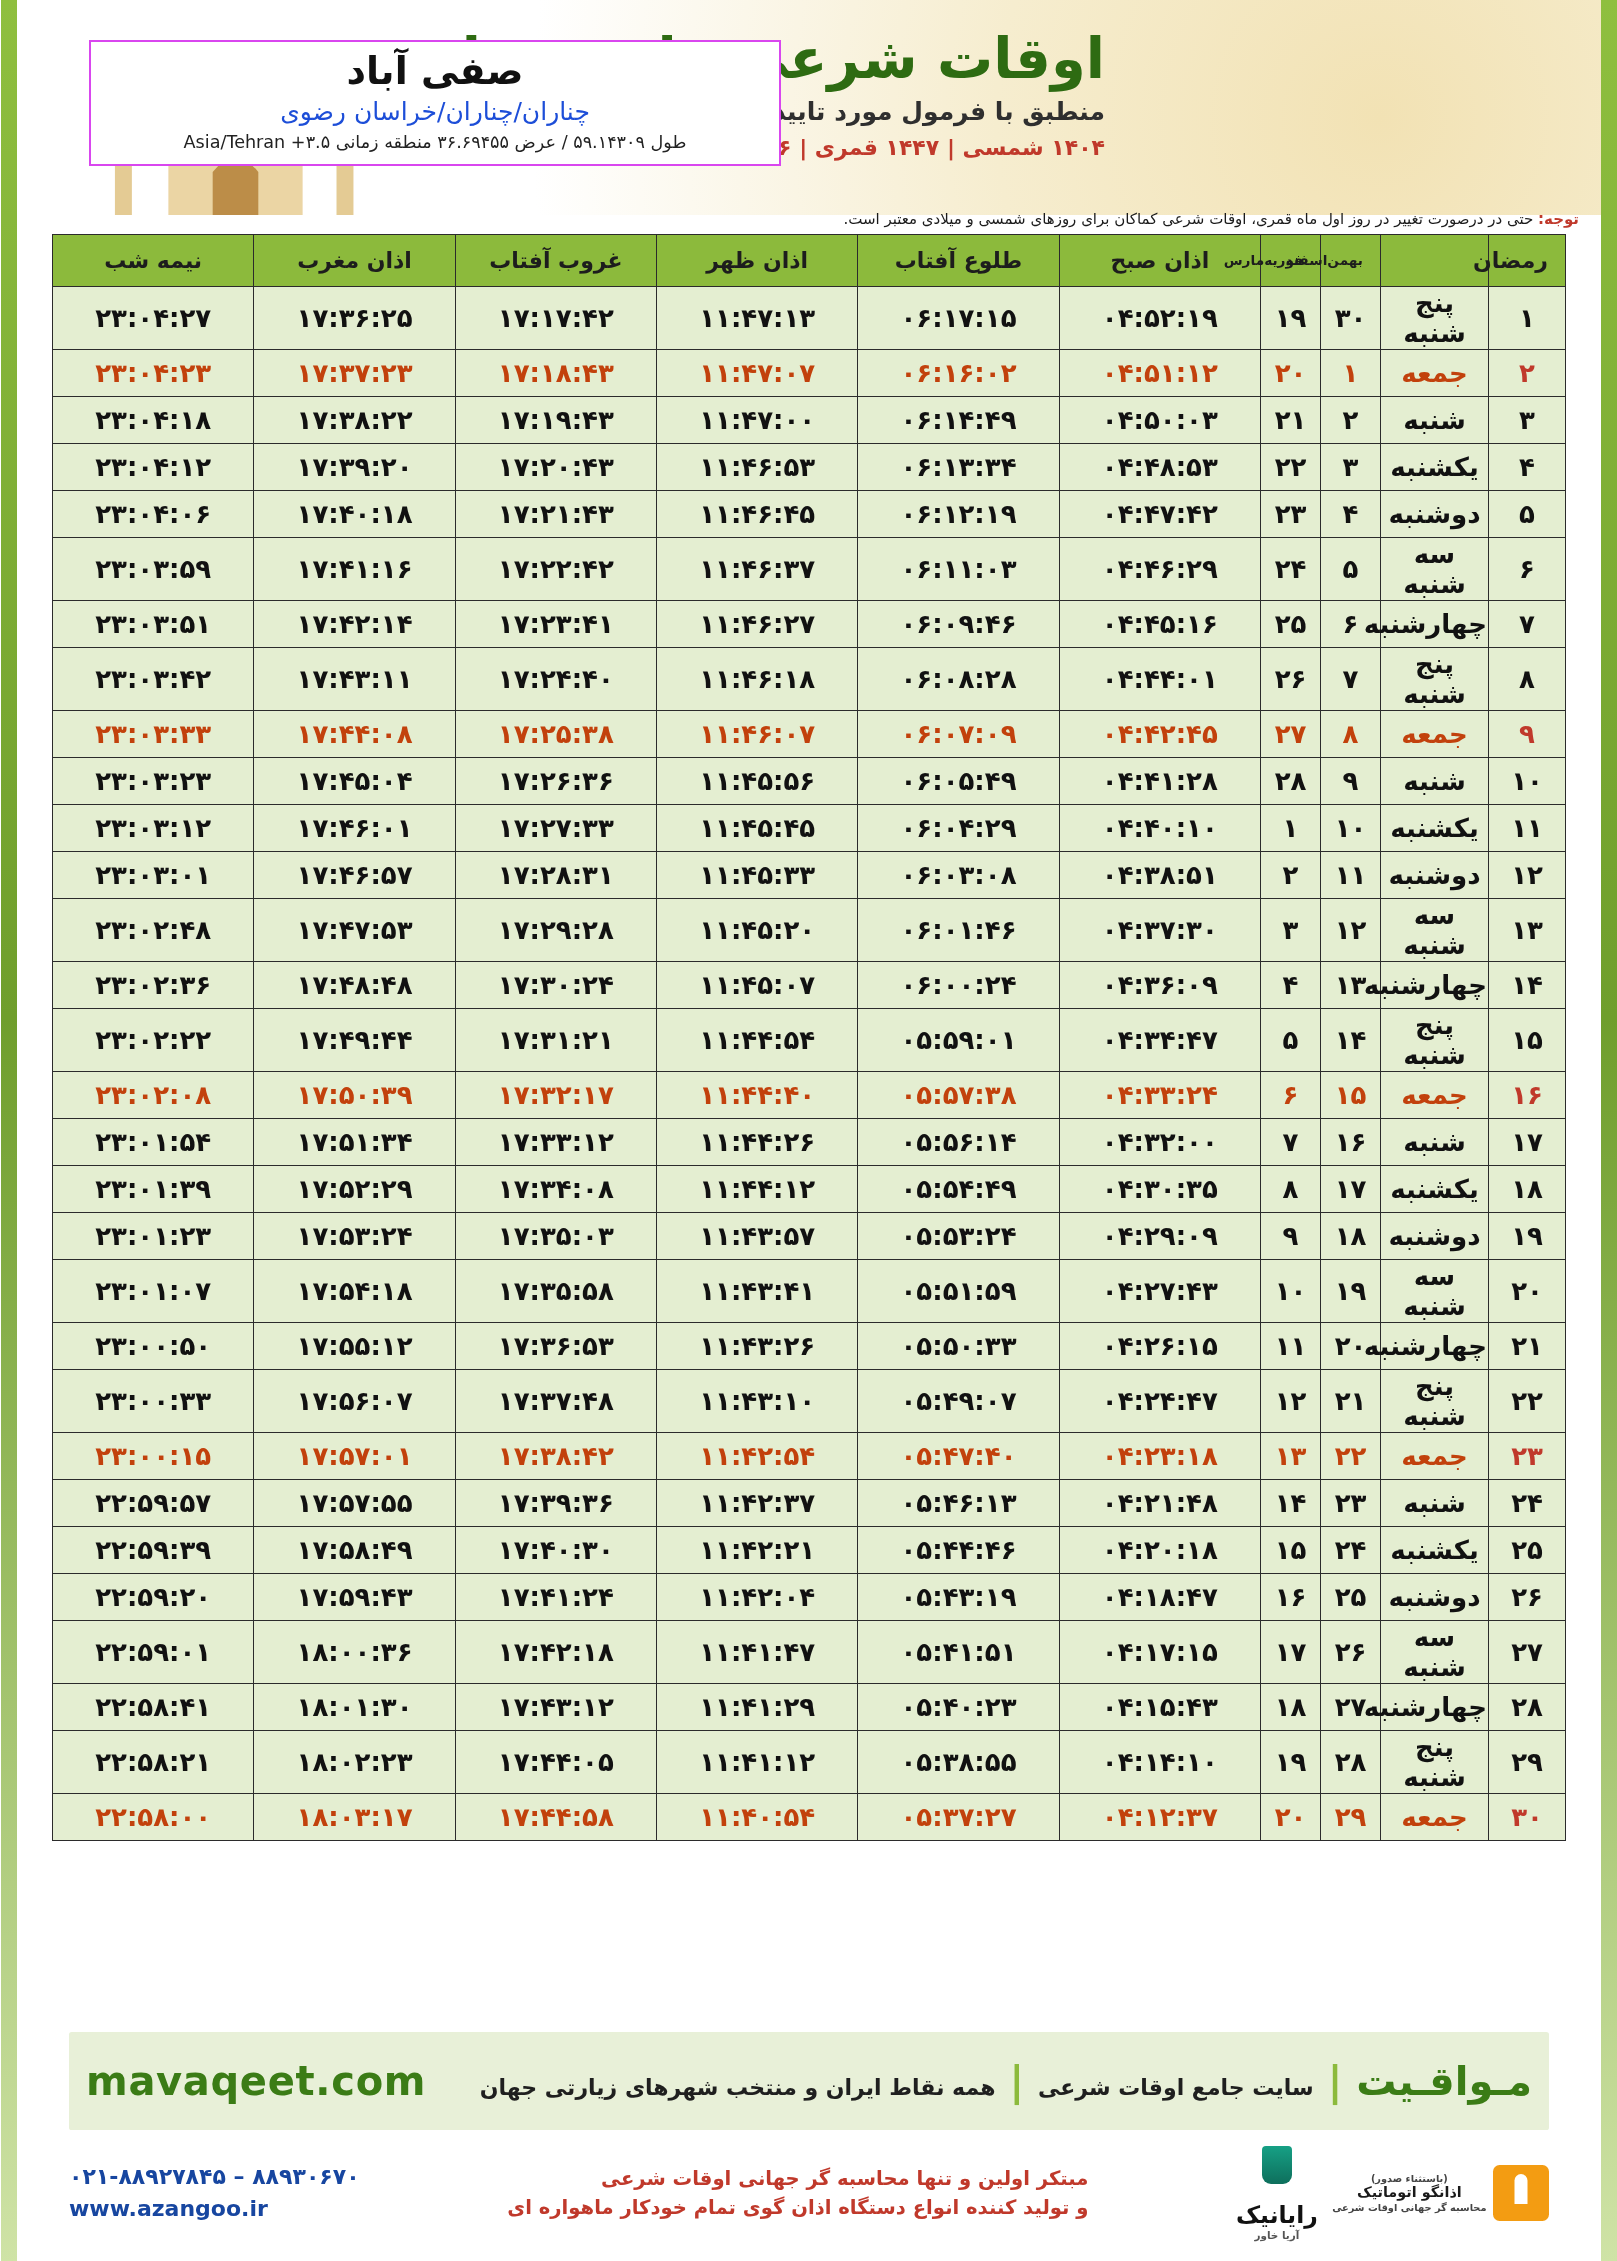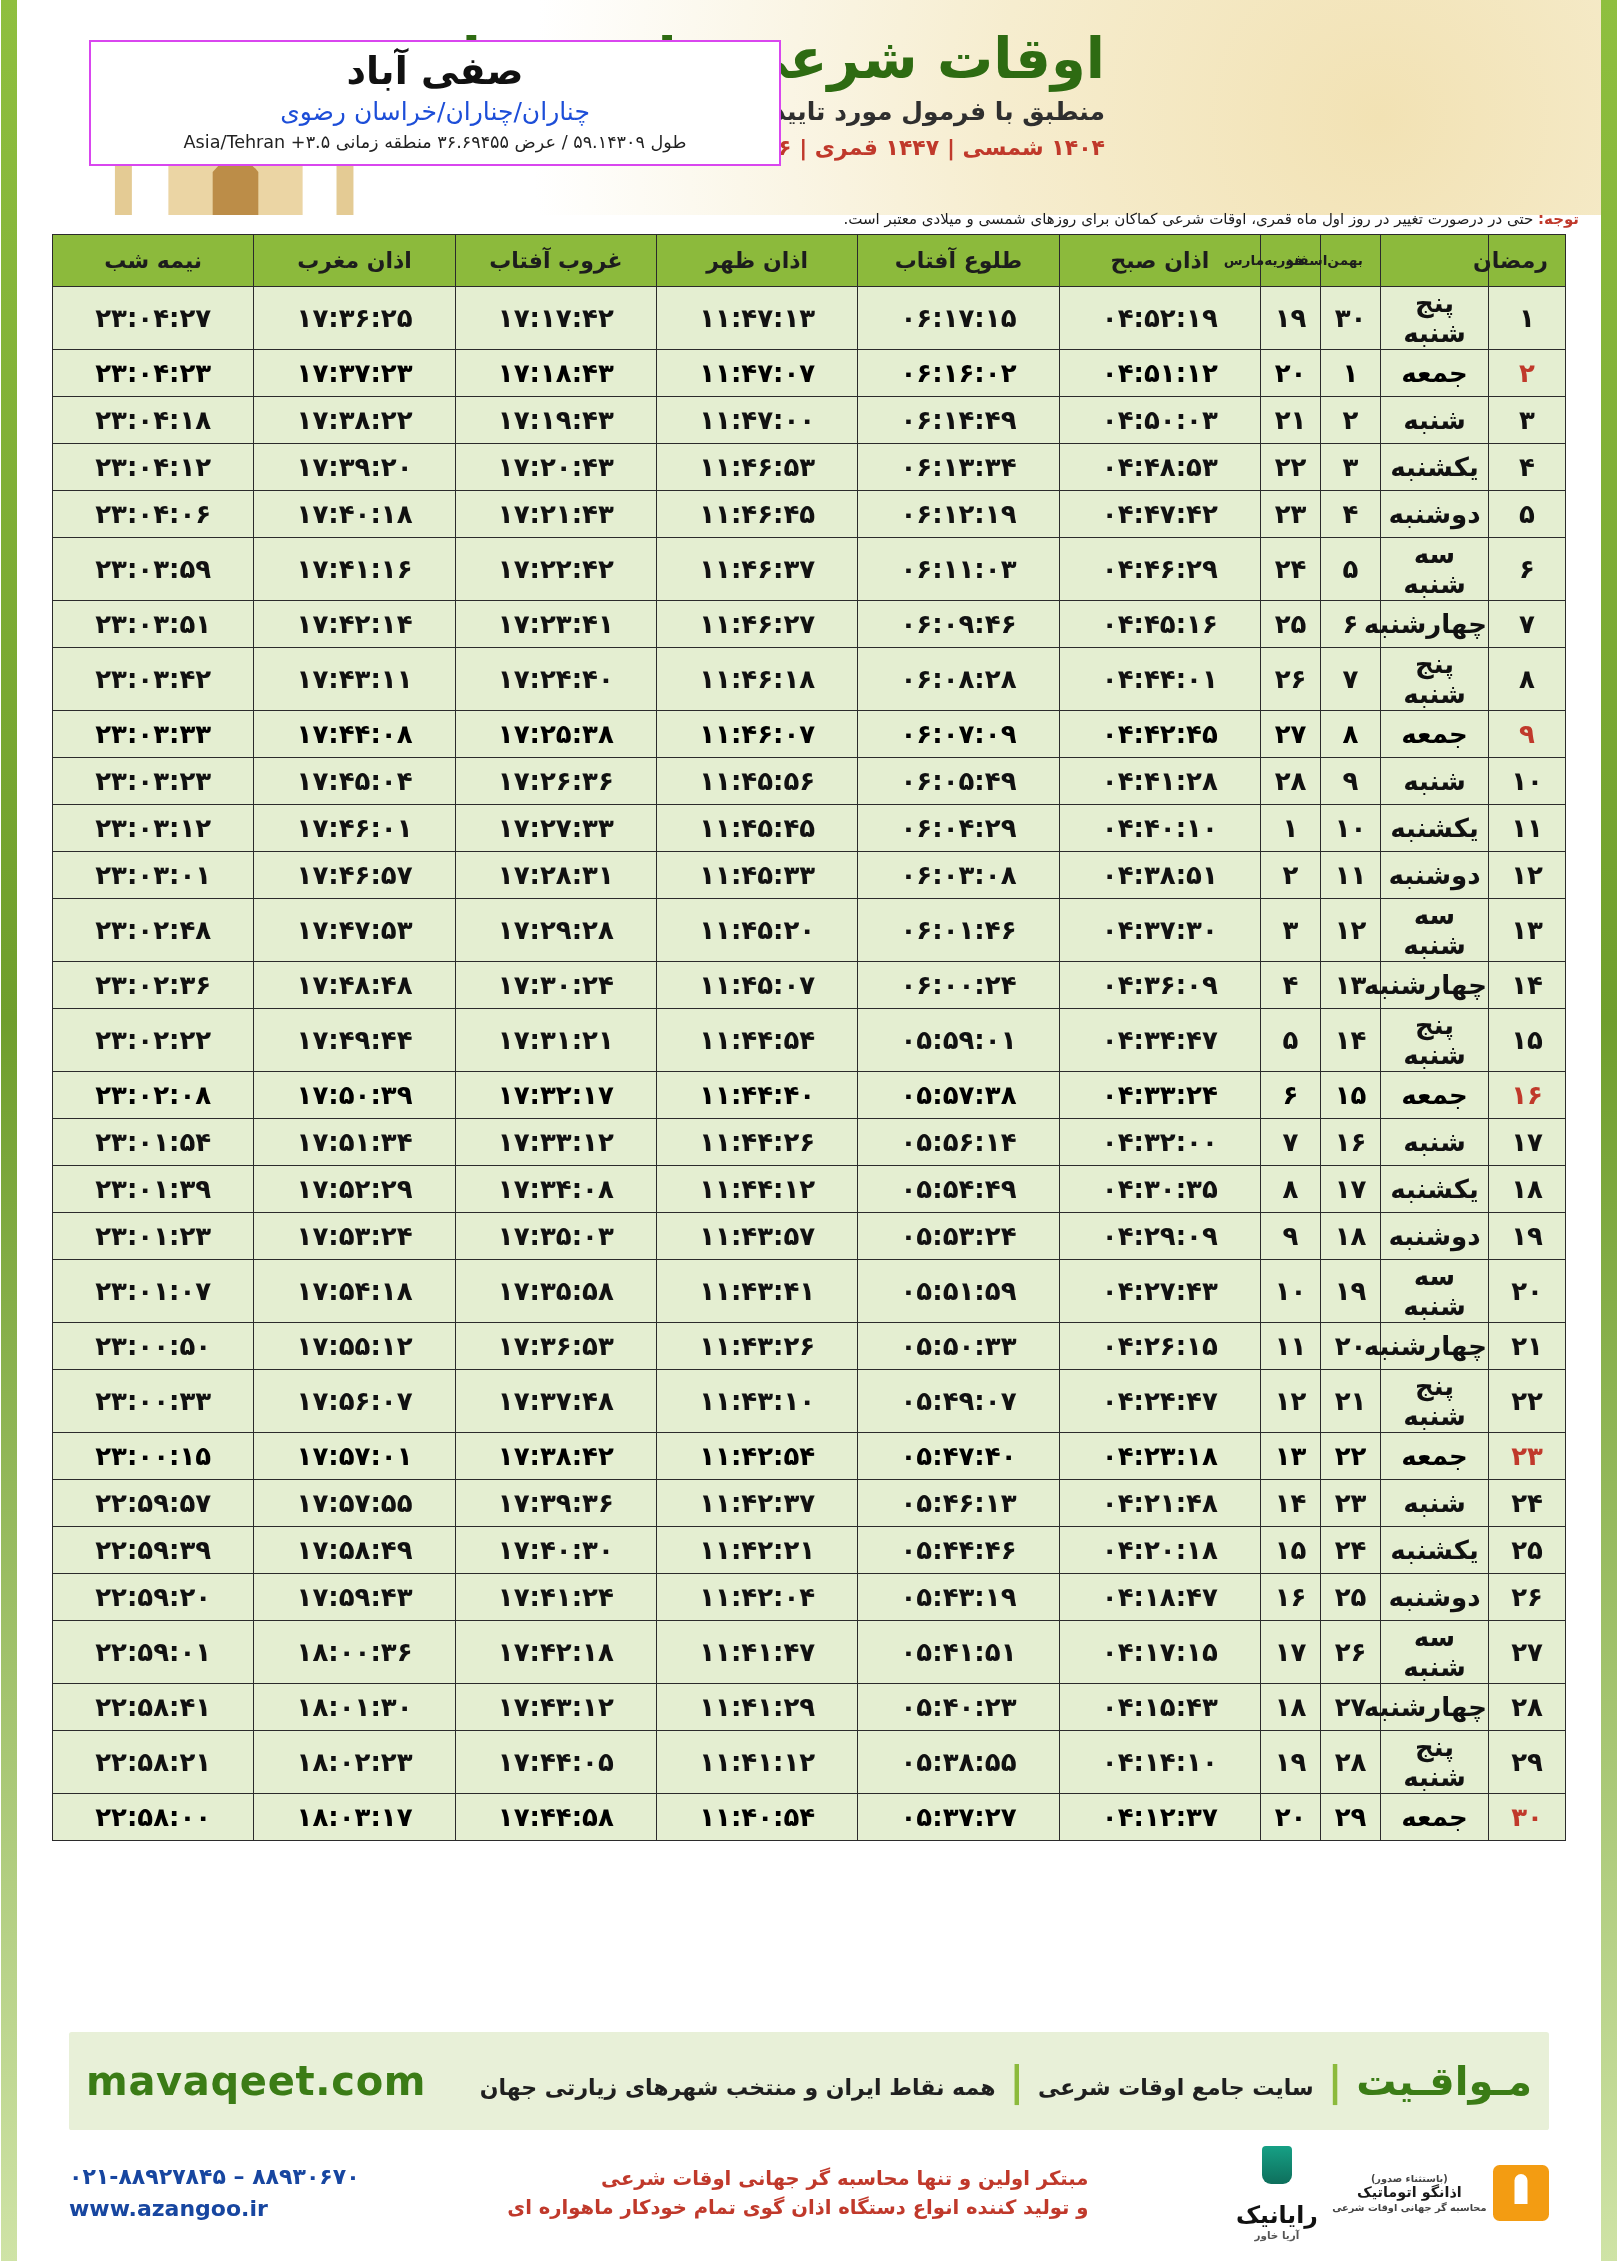--- a/index.html
+++ b/index.html
@@ -169,21 +169,21 @@
   td.col-weekday {
     background: #eef4e4;
     font-size: 17px;
     font-weight: bold;
   }
   td.col-esfand, td.col-march {
     background: #eef4e4;
     font-size: 23.5px;
     font-weight: bold;
   }
-  tr.friday td { color: #000000; }
+  tr.friday td { color: #c2410c; }
   tr.friday td.col-ramadan { color: #c0392b; }
 
   
   col.c-ramadan { width: 77px; }
   col.c-weekday { width: 108px; }
   col.c-esfand  { width: 60px; }
   col.c-march   { width: 60px; }
   col.c-time    { width: auto; }
 
   

